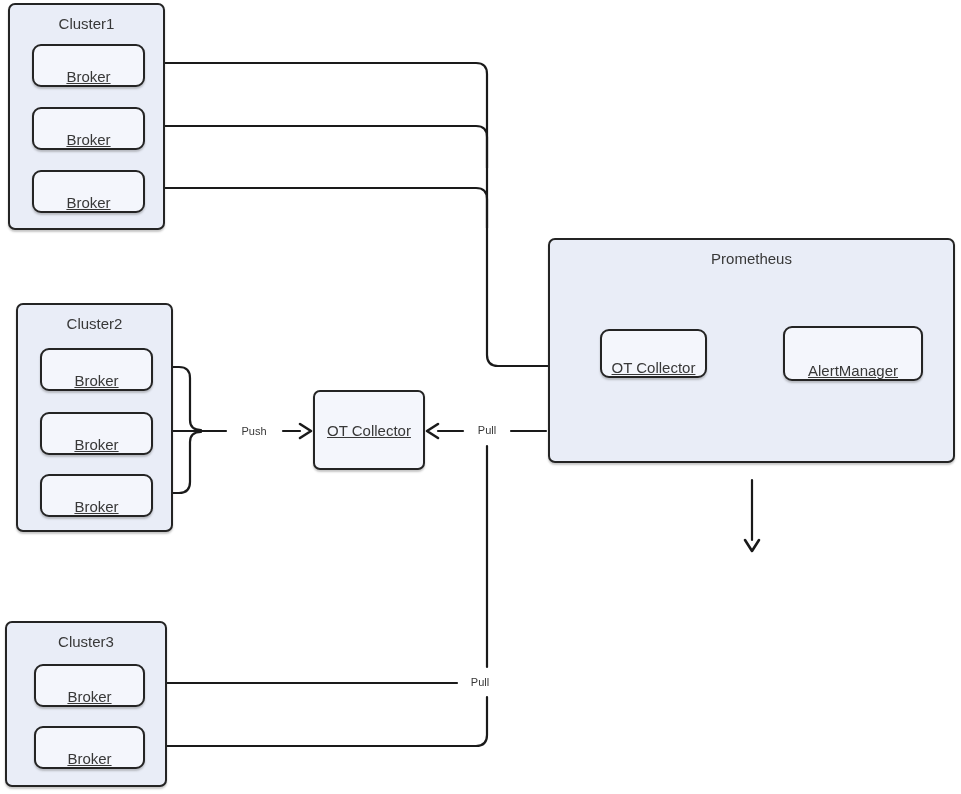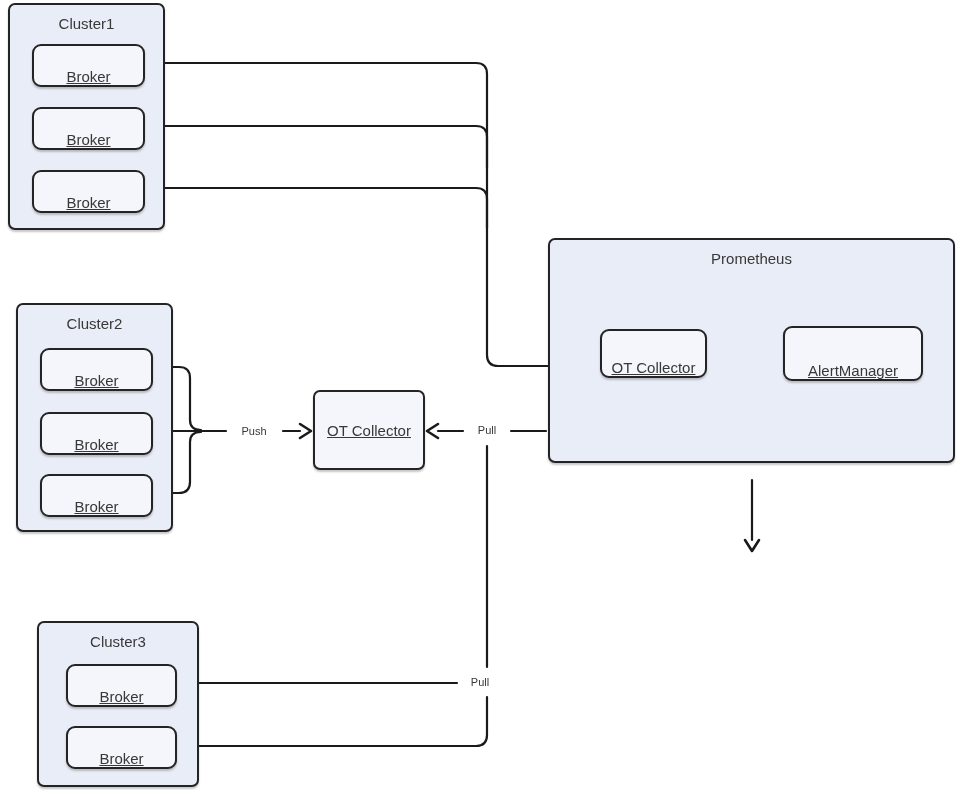--- a/index.html
+++ b/index.html
@@ -40,21 +40,21 @@
   .cluster1{left:8px;top:3px;width:157px;height:227px;}
   .cluster1 .b1{left:22px;top:39px;width:113px;height:43px;}
   .cluster1 .b2{left:22px;top:102px;width:113px;height:43px;}
   .cluster1 .b3{left:22px;top:165px;width:113px;height:43px;}
   
   .cluster2{left:8px;top:303px;width:157px;height:229px;margin-left:8px;}
   .cluster2 .b1{left:22px;top:43px;width:113px;height:43px;}
   .cluster2 .b2{left:22px;top:107px;width:113px;height:43px;}
   .cluster2 .b3{left:22px;top:169px;width:113px;height:43px;}
   
-  .cluster3{left:5px;top:621px;width:162px;height:166px;margin-left:32px;}
+  .cluster3{left:5px;top:621px;width:162px;height:166px;}
   .cluster3 .b1{left:27px;top:41px;width:111px;height:43px;}
   .cluster3 .b2{left:27px;top:103px;width:111px;height:43px;}
   
   .ot-collector{left:313px;top:390px;width:112px;height:80px;background:var(--fill-inner);}
   .prometheus{left:548px;top:238px;width:407px;height:225px;}
   .ot-receiver{left:50px;top:89px;width:107px;height:49px;}
   .alert-manager{left:233px;top:86px;width:140px;height:55px;}
   .grafana{left:549px;top:553px;width:406px;height:95px;border-radius:9px;}
   
   .push-label{left:230px;top:420px;}

